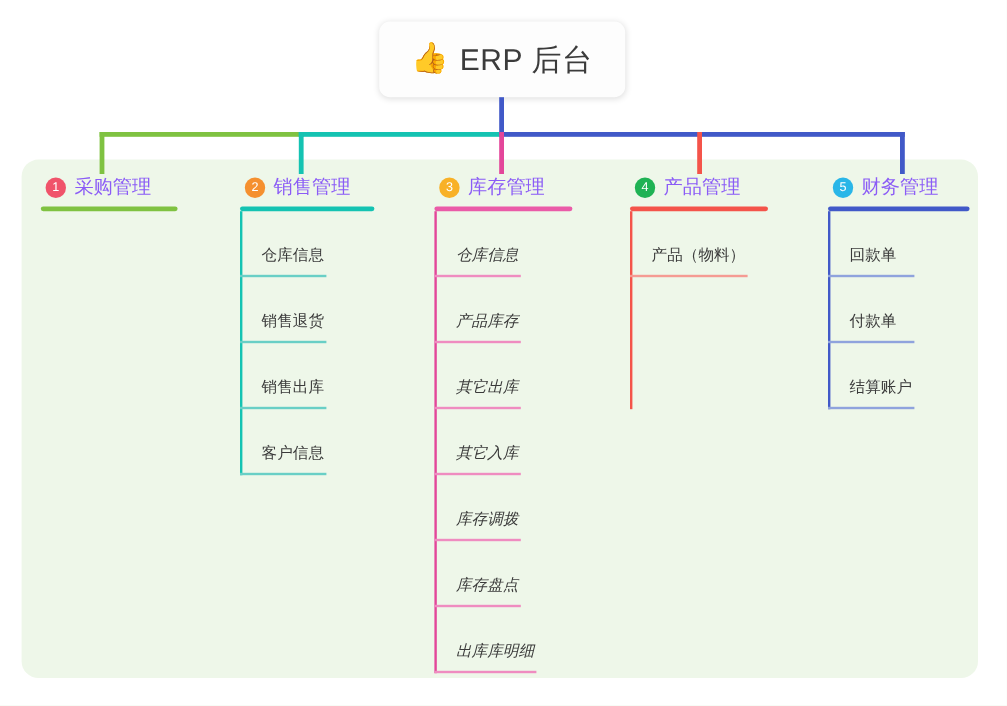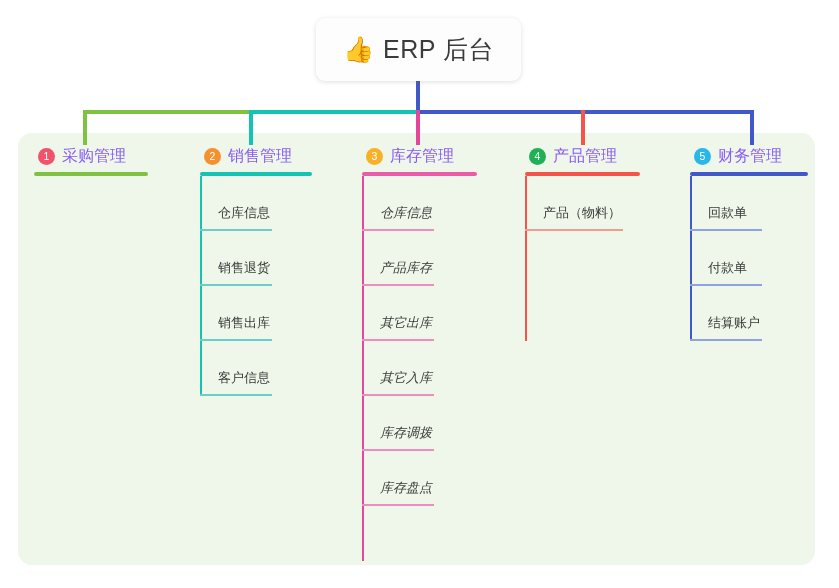--- a/index.html
+++ b/index.html
@@ -163,20 +163,24 @@
             <div class="item-rule" style="width: 72px; background: rgb(239, 140, 192);"></div>
           </div>
           <div class="item">
             <span class="item-text">库存调拨</span>
             <div class="item-rule" style="width: 72px; background: rgb(239, 140, 192);"></div>
           </div>
           <div class="item">
             <span class="item-text">库存盘点</span>
             <div class="item-rule" style="width: 72px; background: rgb(239, 140, 192);"></div>
           </div>
+          <div class="item">
+            <span class="item-text">出库库明细</span>
+            <div class="item-rule" style="width: 85px; background: rgb(239, 140, 192);"></div>
+          </div>
         </div>
       </div>
       <div class="column" style="left: 525px; width: 155px;">
         <div class="col-head">
           <span class="badge" style="background: rgb(31, 178, 84);">4</span>
           <span class="col-title">产品管理</span>
         </div>
         <div class="col-rule" style="width: 115px; background: rgb(244, 84, 74);"></div>
         <div class="items" style="height: 165px;">
           <div class="spine" style="height: 165px; background: rgb(244, 84, 74);"></div>

